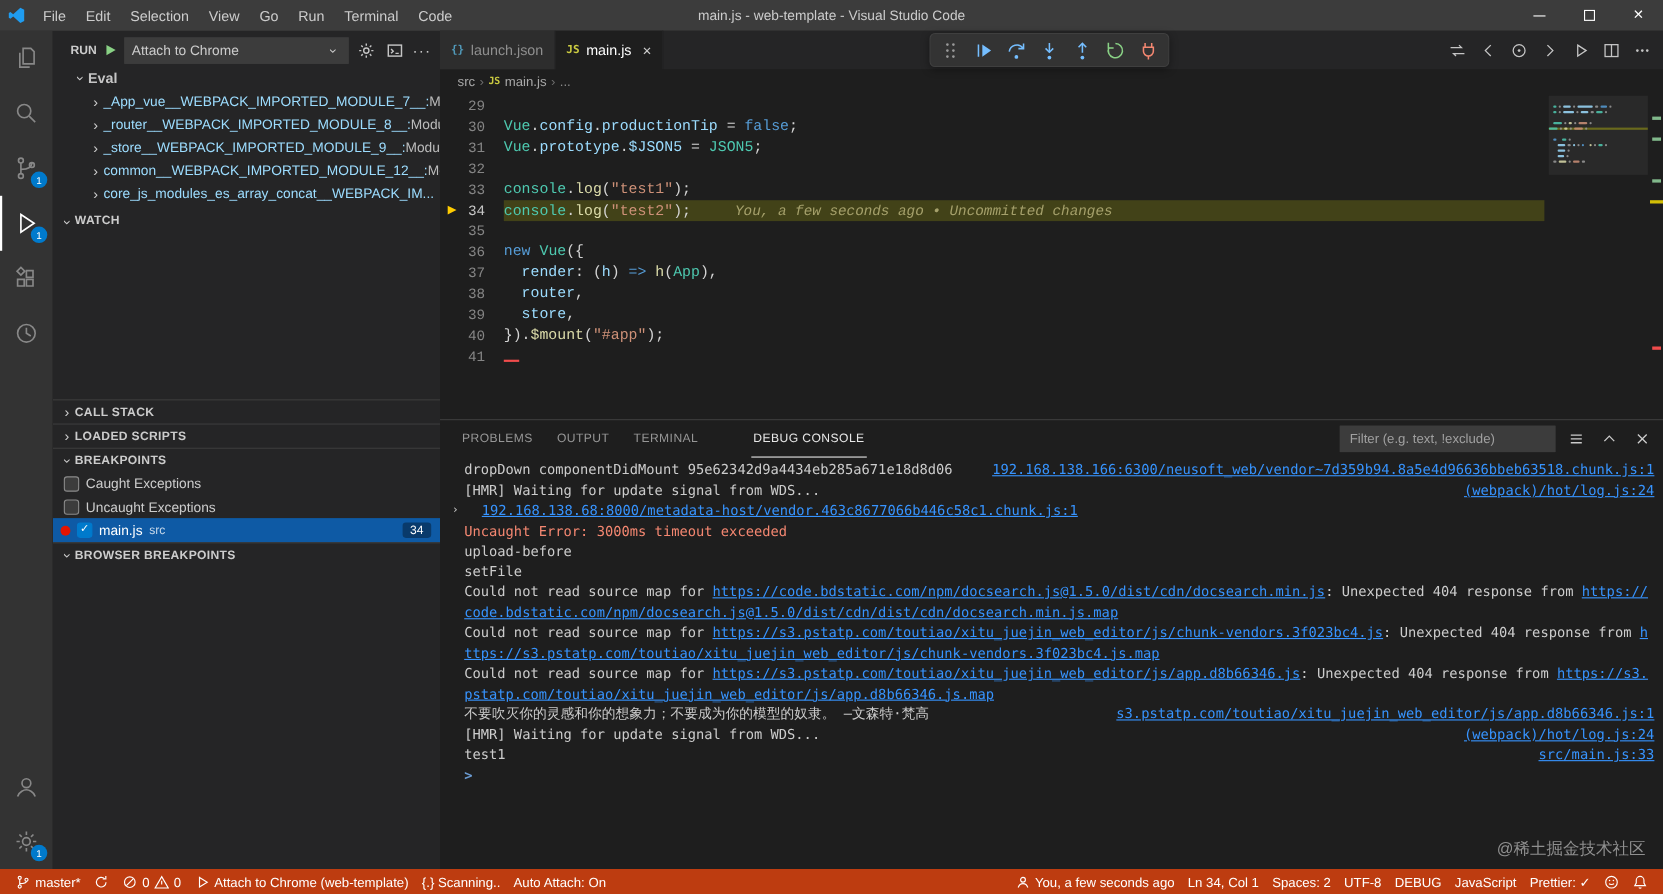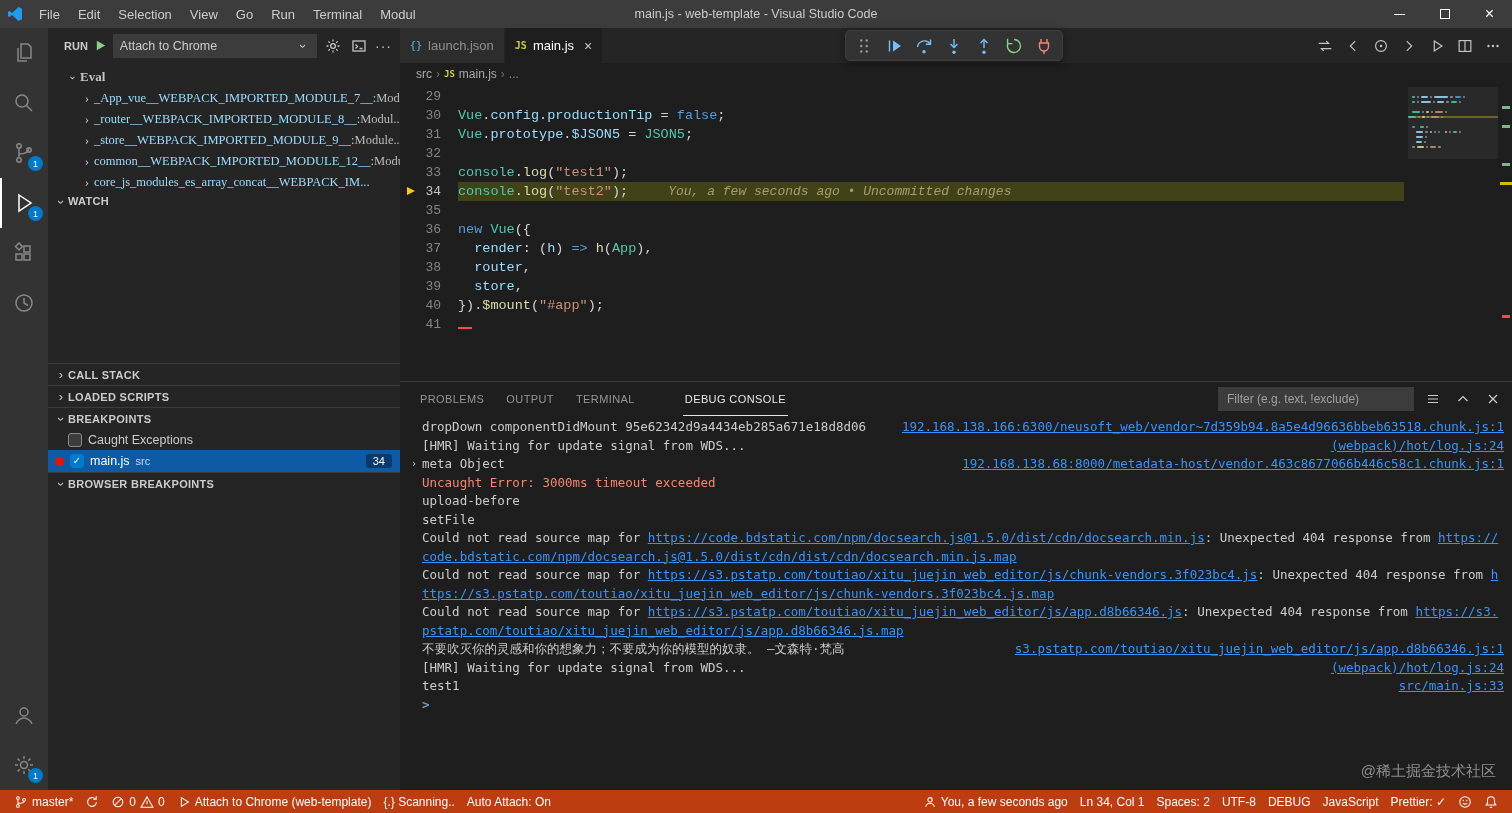--- a/index.html
+++ b/index.html
@@ -41,27 +41,27 @@
   .sb-ico svg { width:16px; height:16px; stroke:#c5c5c5; fill:none; stroke-width:1.3; }
   .dots3 { color:#c5c5c5; font-size:14px; letter-spacing:1px; cursor:pointer; }
 
   .sb-body { flex:1; overflow:hidden; }
   .sec-header { height:22px; display:flex; align-items:center; font-size:11px; font-weight:bold; color:#cccccc;
     padding-left:6px; cursor:pointer; letter-spacing:.3px; }
   .sec-header.bordered { border-top:1px solid #3c3c3c; }
   .chev { display:inline-block; width:14px; text-align:center; font-size:13px; font-weight:normal; color:#cccccc;
     transform-origin:50% 55%; flex:none; }
   .chev.down { transform:rotate(90deg); }
-  .tree-row { height:21px; display:flex; align-items:flex-end; cursor:pointer; white-space:nowrap; overflow:hidden;font-family:Liberation Serif, serif; }
+  .tree-row { height:21px; display:flex; align-items:flex-start; cursor:pointer; white-space:nowrap; overflow:hidden; }
   .tree-row.scope { padding-left:18px; font-weight:bold; color:#c5c5c5; height:22px; }
   .var-row { padding-left:32px; font-size:12.5px; }
   .var-name { color:var(--c-var,#9cdcfe); }
   .var-value { color:#bbbbbb; }
   .watch-space { height:151px; }
-  .bp-row { height:21px; display:flex; align-items:center; gap:6px; padding-left:20px; cursor:pointer; font-size:12.5px; }
+  .bp-row { height:21px; display:flex; align-items:center; gap:6px; padding-left:10px; cursor:pointer; font-size:12.5px; }
   .bp-row.withdot { padding-left:7px; height:22px; }
   .bp-row.selected { background:var(--c-selection,#0e5aa5); color:#ffffff; }
   .bp-dot { width:9px; height:9px; border-radius:50%; background:#e51400; flex:none; }
   .cb { width:14px; height:14px; border:1px solid #8a8a8a; border-radius:3px; background:#3c3c3c; flex:none;
     font-size:10px; line-height:12px; text-align:center; color:#fff; }
   .cb.checked { background:var(--c-badge,#007acc); border-color:var(--c-badge,#007acc); }
   .bp-detail { font-size:11px; opacity:.75; }
   .bp-badge { margin-left:auto; margin-right:8px; background:rgba(0,0,0,0.35); color:#ffffff; border-radius:3px;
     padding:1px 7px; font-size:11px; }
 
@@ -159,21 +159,21 @@
         </svg>
     </span>
     <nav class="menubar" id="menubar">
         <div class="menu-item">File</div>
         <div class="menu-item">Edit</div>
         <div class="menu-item">Selection</div>
         <div class="menu-item">View</div>
         <div class="menu-item">Go</div>
         <div class="menu-item">Run</div>
         <div class="menu-item">Terminal</div>
-        <div class="menu-item">Modul</div>
+        <div class="menu-item">Code</div>
       </nav>
     <div class="tb-title">main.js - web-template - Visual Studio Code</div>
     <div class="win-controls">
       <div class="wc">
           <span class="min-glyph"></span>
         </div>
       <div class="wc">
           <span class="max-glyph"></span>
         </div>
       <div class="wc wc-close">×</div>
@@ -315,20 +315,24 @@
           <span>LOADED SCRIPTS</span>
         </div>
         <div class="sec-header bordered">
           <span class="chev down">›</span>
           <span>BREAKPOINTS</span>
         </div>
         <div id="bps">
             <div class="bp-row">
               <span class="cb"></span>
               <span class="bp-label">Caught Exceptions</span>
+            </div>
+            <div class="bp-row">
+              <span class="cb"></span>
+              <span class="bp-label">Uncaught Exceptions</span>
             </div>
             <div class="bp-row withdot selected">
               <span class="bp-dot"></span>
               <span class="cb checked">✓</span>
               <span class="bp-label">main.js</span>
               <span class="bp-detail">src</span>
               <span class="bp-badge">34</span>
             </div>
           </div>
         <div class="sec-header bordered">
@@ -638,21 +642,20 @@
               <div class="console-text"><span class="cl-log">dropDown componentDidMount 95e62342d9a4434eb285a671e18d8d06</span></div>
               <a class="console-source">192.168.138.166:6300/neusoft_web/vendor~7d359b94.8a5e4d96636bbeb63518.chunk.js:1</a>
             </div>
             <div class="console-row">
               <span class="twisty"></span>
               <div class="console-text"><span class="cl-log">[HMR] Waiting for update signal from WDS...</span></div>
               <a class="console-source">(webpack)/hot/log.js:24</a>
             </div>
             <div class="console-row">
               <span class="twisty">›</span>
-              <div class="console-text"><span class="cl-log">meta </span><span class="cl-obj">Object</span></div>
               <a class="console-source">192.168.138.68:8000/metadata-host/vendor.463c8677066b446c58c1.chunk.js:1</a>
             </div>
             <div class="console-row">
               <span class="twisty"></span>
               <div class="console-text"><span class="cl-error">Uncaught Error: 3000ms timeout exceeded</span></div>
             </div>
             <div class="console-row">
               <span class="twisty"></span>
               <div class="console-text"><span class="cl-log">upload-before</span></div>
             </div>

